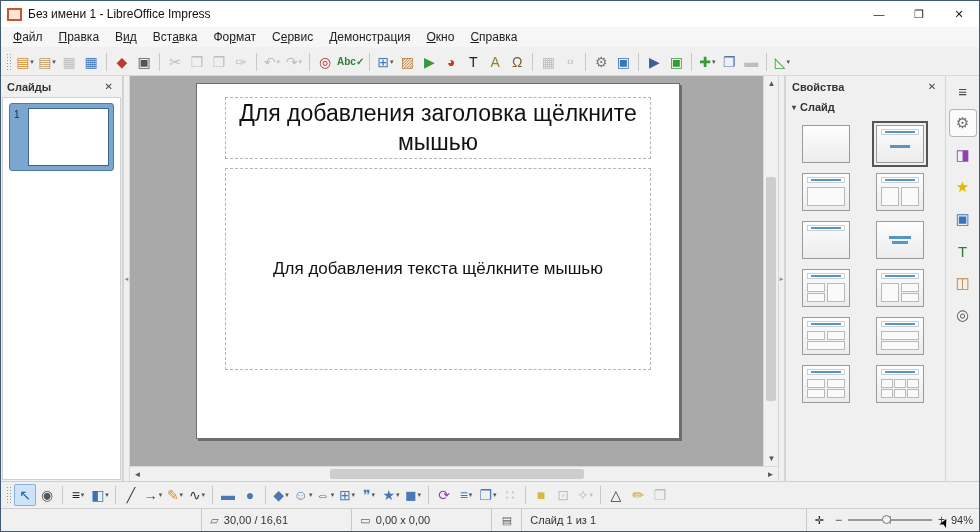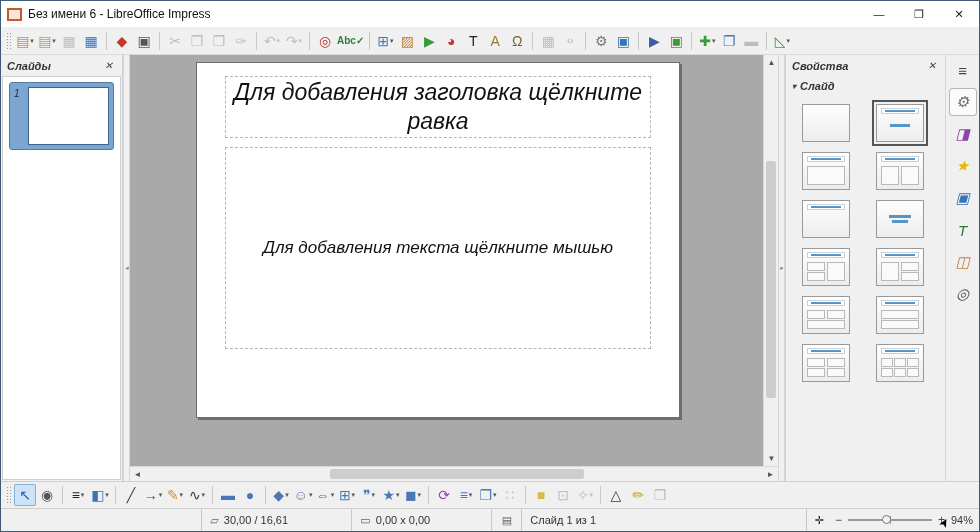--- a/index.html
+++ b/index.html
@@ -23,21 +23,21 @@
   .handle { width:5px; height:18px; margin:0 3px; background-image:radial-gradient(#9a9a9a 35%, transparent 36%); background-size:3px 3px; }
   .tbtn { height:22px; min-width:22px; display:flex; align-items:center; justify-content:center; border-radius:2px; padding:0 1px; }
   .tbtn .g { font-size:14px; line-height:1; }
   .tbtn .g.sm { font-size:10px; font-weight:bold; }
   .tbtn .dd { font-size:7px; color:#555; margin-left:1px; }
   .tbtn.dis .dd { color:#c0c0c0; }
   .tbtn.act { background:#cde3f7; box-shadow:inset 0 0 0 1px #86b1d8; }
   .tsep { width:1px; height:18px; background:#c9c9c9; margin:0 4px; }
 
   
-  .main { flex:1; display:flex; min-height:0;font-style:italic; }
+  .main { flex:1; display:flex; min-height:0; }
 
   
   .slidespanel { width:122px; background:#f0f0f0; display:flex; flex-direction:column; border-right:1px solid #cfcfcf; }
   .panelhead { height:21px; display:flex; align-items:center; padding:0 6px; font-size:11px; font-weight:bold; color:#333; flex:none; }
   .panelhead .x { margin-left:auto; font-size:10px; font-weight:normal; color:#444; padding:1px 3px; }
   .slidelist { flex:1; background:#ffffff; border:1px solid #cfcfcf; margin:0 1px 1px 1px; overflow:hidden; }
   .slide-item { margin:5px 6px; height:68px; background:#7ba6d0; border:1px solid #54799f; border-radius:3px; display:flex; padding:4px; }
   .slide-item .num { width:14px; font-size:10px; color:#1c2b3a; padding-top:1px; }
   .slide-item .mini { flex:1; background:#fff; border:1px solid #3e648c; }
 
@@ -94,28 +94,39 @@
   .zsign { font-size:12px; color:#444; }
   .cursor { position:absolute; right:30px; bottom:1px; font-size:12px; color:#000; transform:rotate(-62deg); }
 </style>
 </head>
 <body>
 
 <div class="window">
 
   <div class="titlebar">
     <div class="appicon"></div>
-    <div class="titletext">Без имени 6 - LibreOffice Impress</div>
+    <div class="titletext">Без имени 1 - LibreOffice Impress</div>
     <div class="winbtns">
       <div class="winbtn">—</div>
       <div class="winbtn">❐</div>
       <div class="winbtn">✕</div>
     </div>
   </div>
 
+  <div class="menubar" id="menubar">
+      <span class="menu-item"><u>Ф</u>айл</span>
+      <span class="menu-item"><u>П</u>равка</span>
+      <span class="menu-item">В<u>и</u>д</span>
+      <span class="menu-item">Вст<u>а</u>вка</span>
+      <span class="menu-item">Фо<u>р</u>мат</span>
+      <span class="menu-item">С<u>е</u>рвис</span>
+      <span class="menu-item"><u>Д</u>емонстрация</span>
+      <span class="menu-item"><u>О</u>кно</span>
+      <span class="menu-item"><u>С</u>правка</span>
+    </div>
 
   <div class="toolbar">
     <div class="handle"></div>
     <span id="tbmain" style="display:flex;align-items:center;">
         <span class="tbtn">
           <span class="g" style="color: rgb(216, 136, 42);">▤</span>
           <span class="dd">▾</span>
         </span>
         <span class="tbtn">
           <span class="g" style="color: rgb(184, 153, 90);">▤</span>
@@ -240,21 +251,21 @@
         </div>
       </div>
     </div>
 
     <div class="split">◂</div>
 
     <div class="center">
       <div class="canvasrow">
         <div class="workspace">
           <div class="slidepage">
-            <div class="ph title">Для добавления заголовка щёлкните равка</div>
+            <div class="ph title">Для добавления заголовка щёлкните мышью</div>
             <div class="ph body">Для добавления текста щёлкните мышью</div>
           </div>
         </div>
         <div class="vscroll">
           <div class="sarrow">▲</div>
           <div class="vtrack">
               <div class="vthumb"></div>
             </div>
           <div class="sarrow">▼</div>
         </div>

